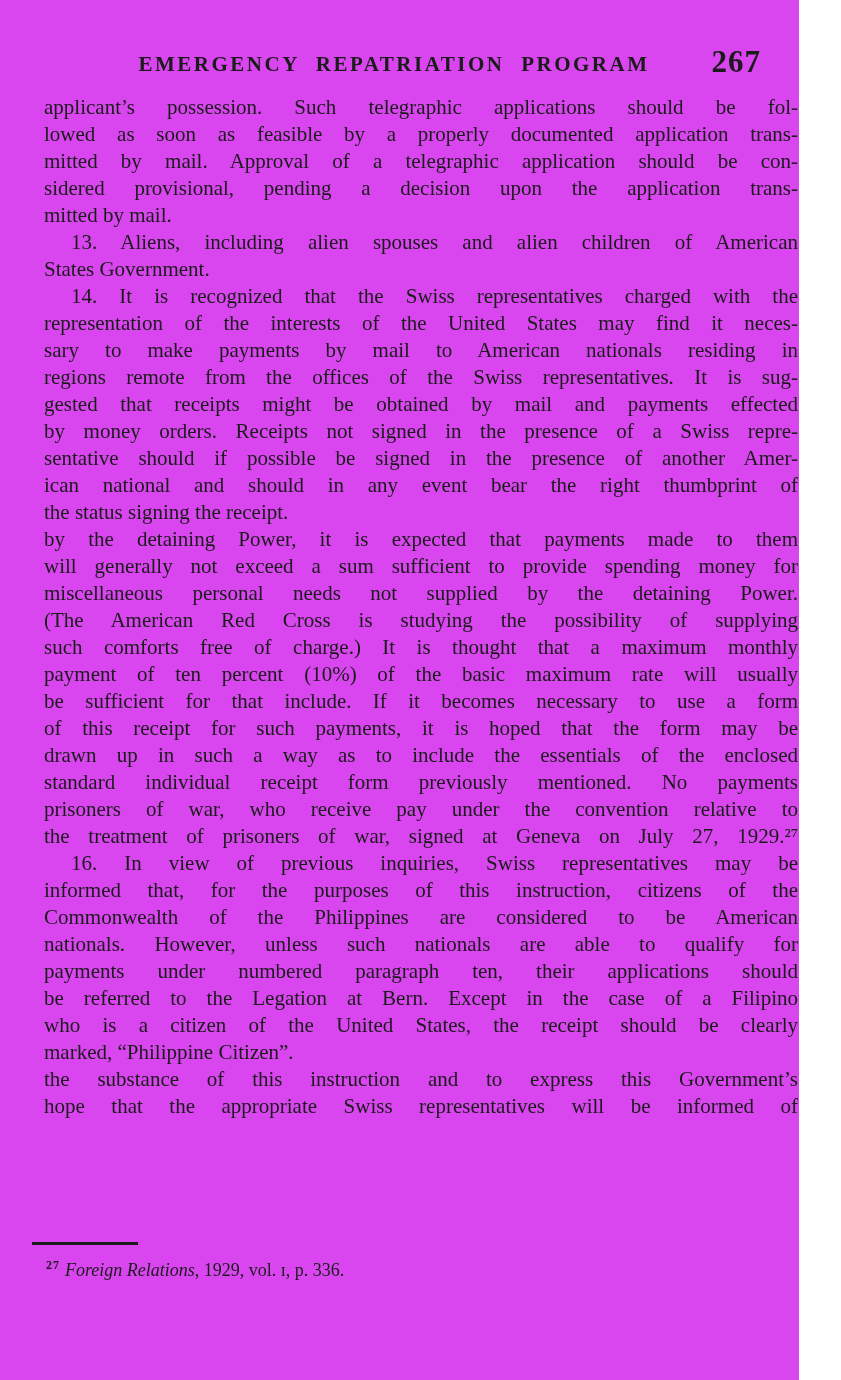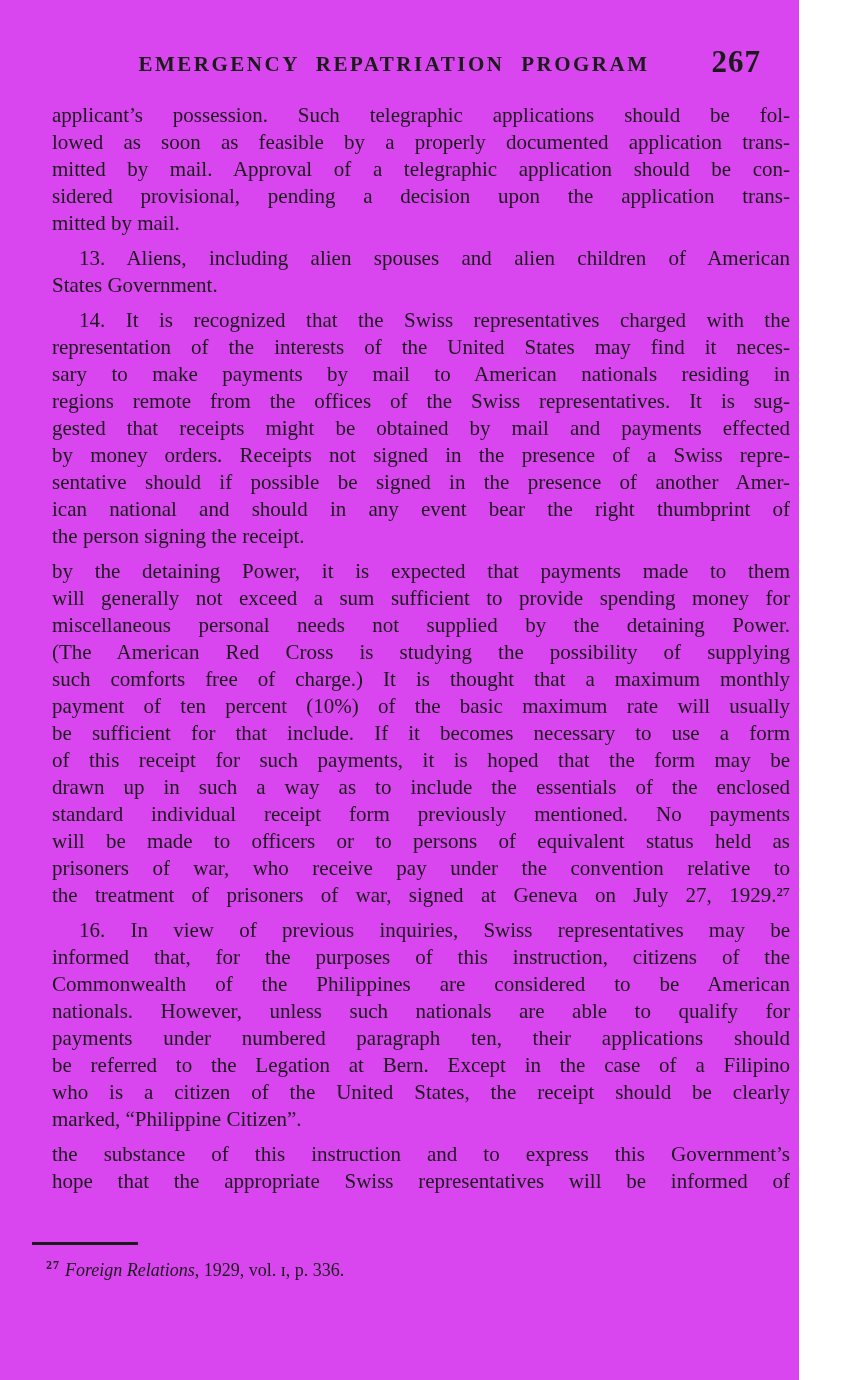--- a/index.html
+++ b/index.html
@@ -37,21 +37,21 @@
     letter-spacing: 1px;
   }
   .body-text {
     position: absolute;
     top: 94px;
     left: 44px;
     width: 754px;
     font-size: 21px;
     line-height: 27px;
   }
-  .paragraph { margin: 8px; }
+  .paragraph { margin: 0; }
   .line {
     text-align: justify;
     text-align-last: justify;
     text-justify: inter-word;
     height: 27px;
     overflow: hidden;
     white-space: nowrap;
   }
   
   .line { white-space: normal; }
@@ -105,34 +105,33 @@
       </div>
       <div class="paragraph">
         <div class="line indent">14. It is recognized that the Swiss representatives charged with the</div>
         <div class="line">representation of the interests of the United States may find it neces-</div>
         <div class="line">sary to make payments by mail to American nationals residing in</div>
         <div class="line">regions remote from the offices of the Swiss representatives.  It is sug-</div>
         <div class="line">gested that receipts might be obtained by mail and payments effected</div>
         <div class="line">by money orders.  Receipts not signed in the presence of a Swiss repre-</div>
         <div class="line">sentative should if possible be signed in the presence of another Amer-</div>
         <div class="line">ican national and should in any event bear the right thumbprint of</div>
-        <div class="line flush">the person signing the receipt.</div>
+        <div class="line flush">the status signing the receipt.</div>
       </div>
       <div class="paragraph">
         <div class="line">by the detaining Power, it is expected that payments made to them</div>
         <div class="line">will generally not exceed a sum sufficient to provide spending money for</div>
         <div class="line">miscellaneous personal needs not supplied by the detaining Power.</div>
         <div class="line">(The American Red Cross is studying the possibility of supplying</div>
         <div class="line">such comforts free of charge.)  It is thought that a maximum monthly</div>
         <div class="line">payment of ten percent (10%) of the basic maximum rate will usually</div>
         <div class="line">be sufficient for that include.  If it becomes necessary to use a form</div>
         <div class="line">of this receipt for such payments, it is hoped that the form may be</div>
         <div class="line">drawn up in such a way as to include the essentials of the enclosed</div>
         <div class="line">standard individual receipt form previously mentioned.  No payments</div>
-        <div class="line">will be made to officers or to persons of equivalent status held as</div>
         <div class="line">prisoners of war, who receive pay under the convention relative to</div>
         <div class="line">the treatment of prisoners of war, signed at Geneva on July 27, 1929.²⁷</div>
       </div>
       <div class="paragraph">
         <div class="line indent">16. In view of previous inquiries, Swiss representatives may be</div>
         <div class="line">informed that, for the purposes of this instruction, citizens of the</div>
         <div class="line">Commonwealth of the Philippines are considered to be American</div>
         <div class="line">nationals.  However, unless such nationals are able to qualify for</div>
         <div class="line">payments under numbered paragraph ten, their applications should</div>
         <div class="line">be referred to the Legation at Bern.  Except in the case of a Filipino</div>

